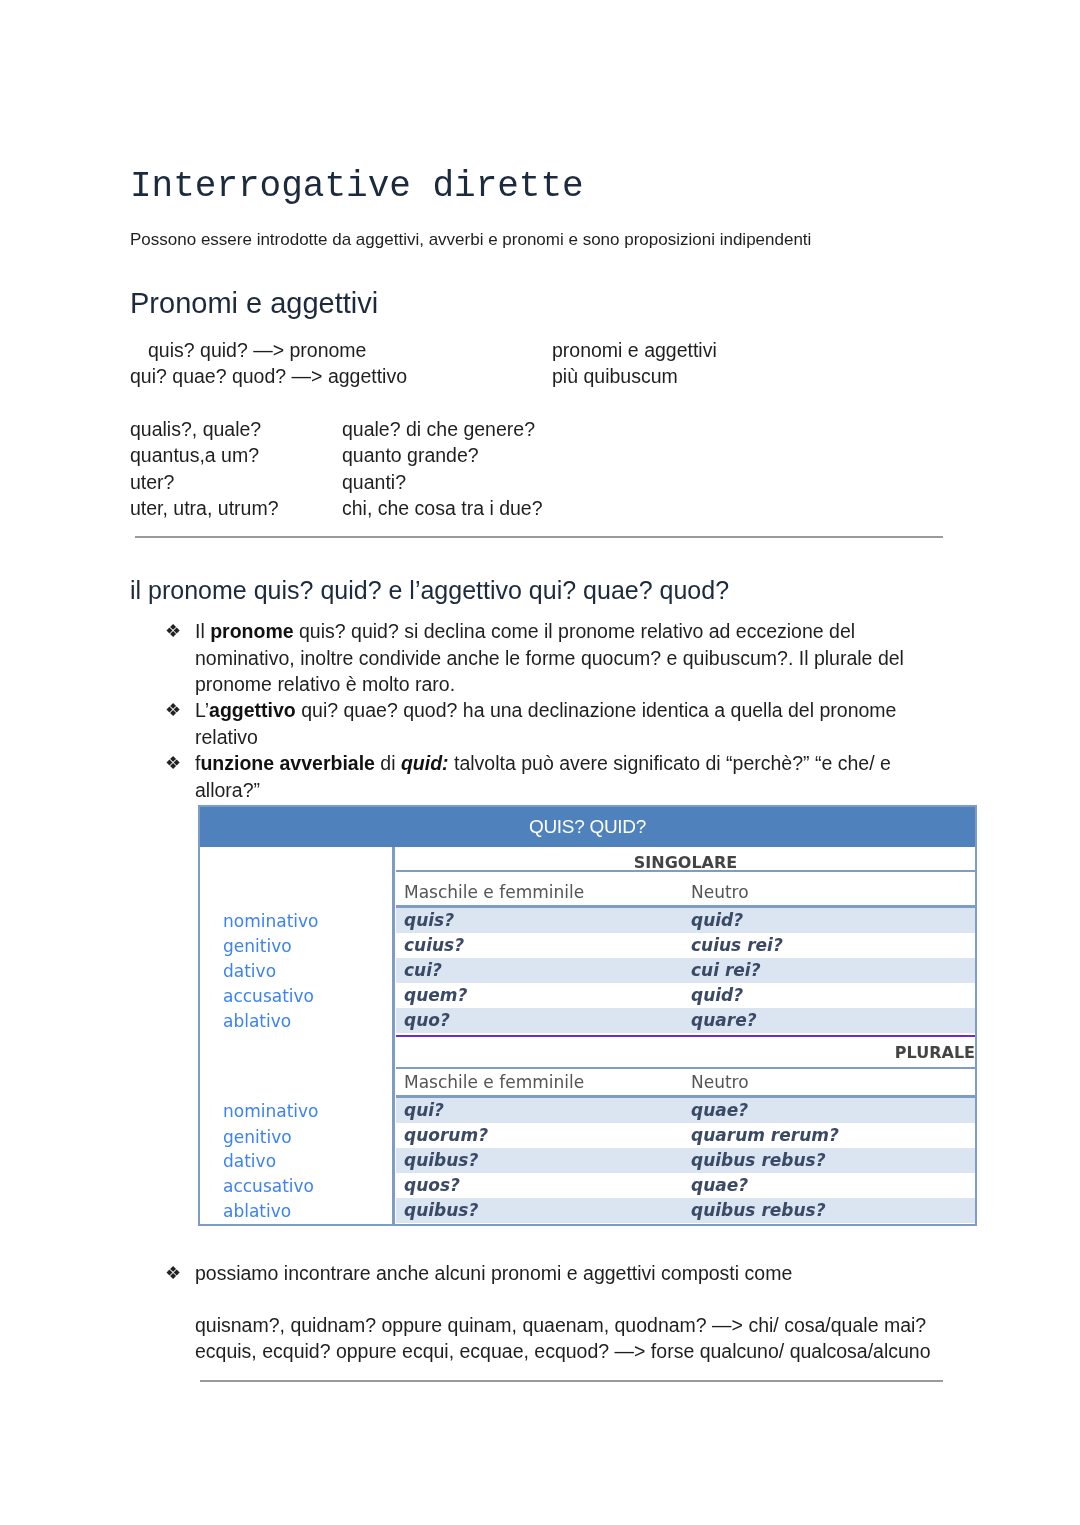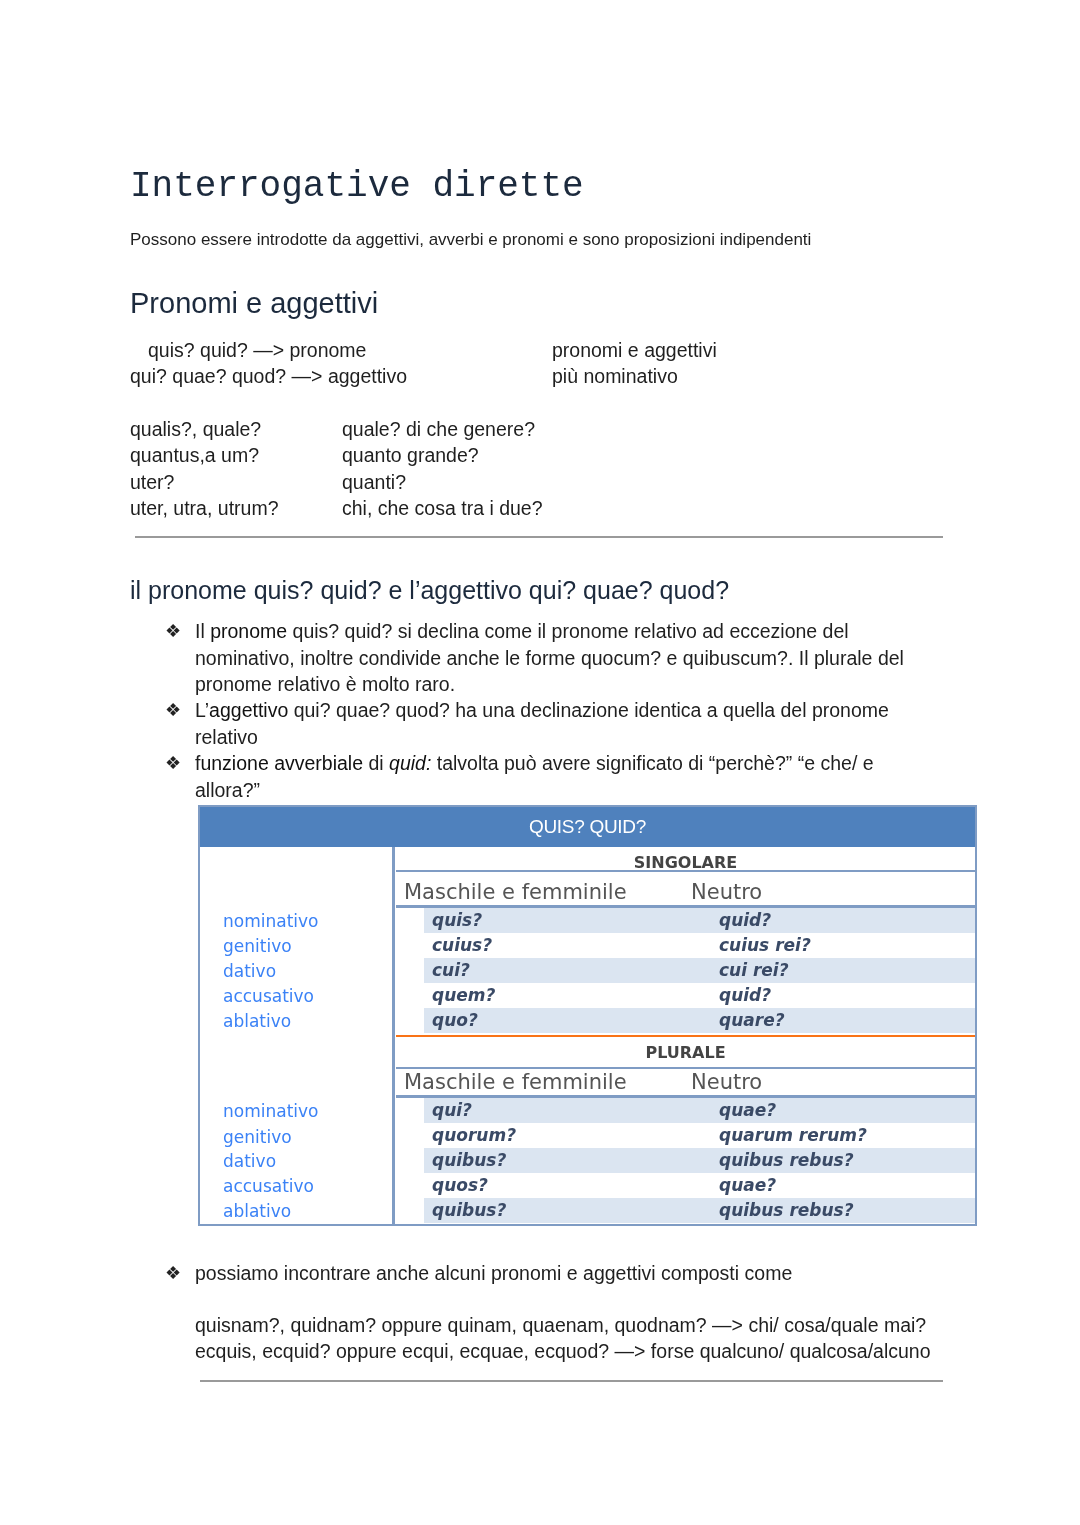--- a/index.html
+++ b/index.html
@@ -8,52 +8,52 @@
   .abs { position: absolute; }
   .h1 { left: 130px; top: 166px; font-size: 36px; color: #1c2a3d; white-space: nowrap; font-family: Liberation Mono, monospace; }
   .intro { left: 130px; top: 230px; font-size: 17px; white-space: nowrap; }
   .h2 { left: 130px; top: 287px; font-size: 29px; color: #1c2a3d; white-space: nowrap; }
   .line { font-size: 19.5px; white-space: nowrap; }
   .rule { height: 2px; background: #9a9a9a; }
   .h3 { left: 130px; top: 576px; font-size: 25px; color: #1c2a3d; white-space: nowrap; }
   .bullet { left: 165px; width: 770px; font-size: 19.5px; line-height: 26.5px; }
   .bullet .glyph { position: absolute; left: 0; top: 0; font-size: 18px; color: #222; }
   .bullet .txt { margin-left: 30px; display: block; }
-  b { font-weight: normal; color: #111; }
+  b { font-weight: bold; color: #111; }
 
   
   .tbl { left: 198px; top: 805px; width: 779px; height: 421px; border: 2px solid #7f9cc4; box-sizing: border-box;
          font-family: "DejaVu Sans", sans-serif; }
   .tbl-head { position: absolute; left: 0; top: 0; width: 100%; height: 40px; background: #4f81bd;
               color: #ffffff; font-size: 19px; text-align: center; line-height: 40px; font-family: "Liberation Sans", sans-serif; letter-spacing: -0.3px; }
   .leftcol { position: absolute; left: 0; top: 40px; width: 195px; bottom: 0; border-right: 3px solid #7f9cc4; box-sizing: border-box; }
   .case-label { position: absolute; left: 23px; font-size: 17px; color: #3b82f6; }
   .section-title { position: absolute; left: 196px; right: 0; height: 25px; text-align: center; line-height: 32px;
                    font-size: 16px; font-weight: bold; color: #444; border-bottom: 2px solid #7f9cc4; box-sizing: border-box; }
-  .sub-head { position: absolute; left: 196px; right: 0; height: 26px; line-height: 26px; font-size: 21px; color: #555;
+  .sub-head { position: absolute; left: 196px; right: 0; height: 26px; line-height: 26px; font-size: 17px; color: #555;
               border-bottom: 3px solid #7f9cc4; box-sizing: content-box; text-align: right; }
   .row { position: absolute; left: 196px; right: 0; height: 25px; line-height: 25px; font-size: 17px;
-         font-style: italic; font-weight: bold; color: #3a4a66; margin-left: 28px; }
+         font-style: italic; font-weight: bold; color: #3a4a66; }
   .row.shade { background: #dbe5f1; }
   .c1 { position: absolute; left: 8px; }
   .c2 { position: absolute; left: 295px; }
   .sub-head .c1, .sub-head .c2 { font-style: normal; font-weight: normal; }
-  .divider-top { border-top: 2px solid #f97316; }
+  .divider-top { border-top: 2px solid #6d28d9; text-align: right; }
 </style>
 </head>
 <body>
 
 <div class="abs h1">Interrogative dirette</div>
 <div class="abs intro">Possono essere introdotte da aggettivi, avverbi e pronomi e sono proposizioni indipendenti</div>
 
 <div class="abs h2">Pronomi e aggettivi</div>
 <div class="abs line" style="left:148px;top:339px">quis? quid? —&gt; pronome</div>
 <div class="abs line" style="left:130px;top:365px">qui? quae? quod? —&gt; aggettivo</div>
 <div class="abs line" style="left:552px;top:339px">pronomi e aggettivi</div>
-<div class="abs line" style="left:552px;top:365px">più nominativo</div>
+<div class="abs line" style="left:552px;top:365px">più quibuscum</div>
 
 <div>
   <div class="abs line" style="left:130px;top:418px">qualis?, quale?</div>
   <div class="abs line" style="left:342px;top:418px">quale? di che genere?</div>
   <div class="abs line" style="left:130px;top:444px">quantus,a um?</div>
   <div class="abs line" style="left:342px;top:444px">quanto grande?</div>
   <div class="abs line" style="left:130px;top:471px">uter?</div>
   <div class="abs line" style="left:342px;top:471px">quanti?</div>
   <div class="abs line" style="left:130px;top:497px">uter, utra, utrum?</div>
   <div class="abs line" style="left:342px;top:497px">chi, che cosa tra i due?</div>

